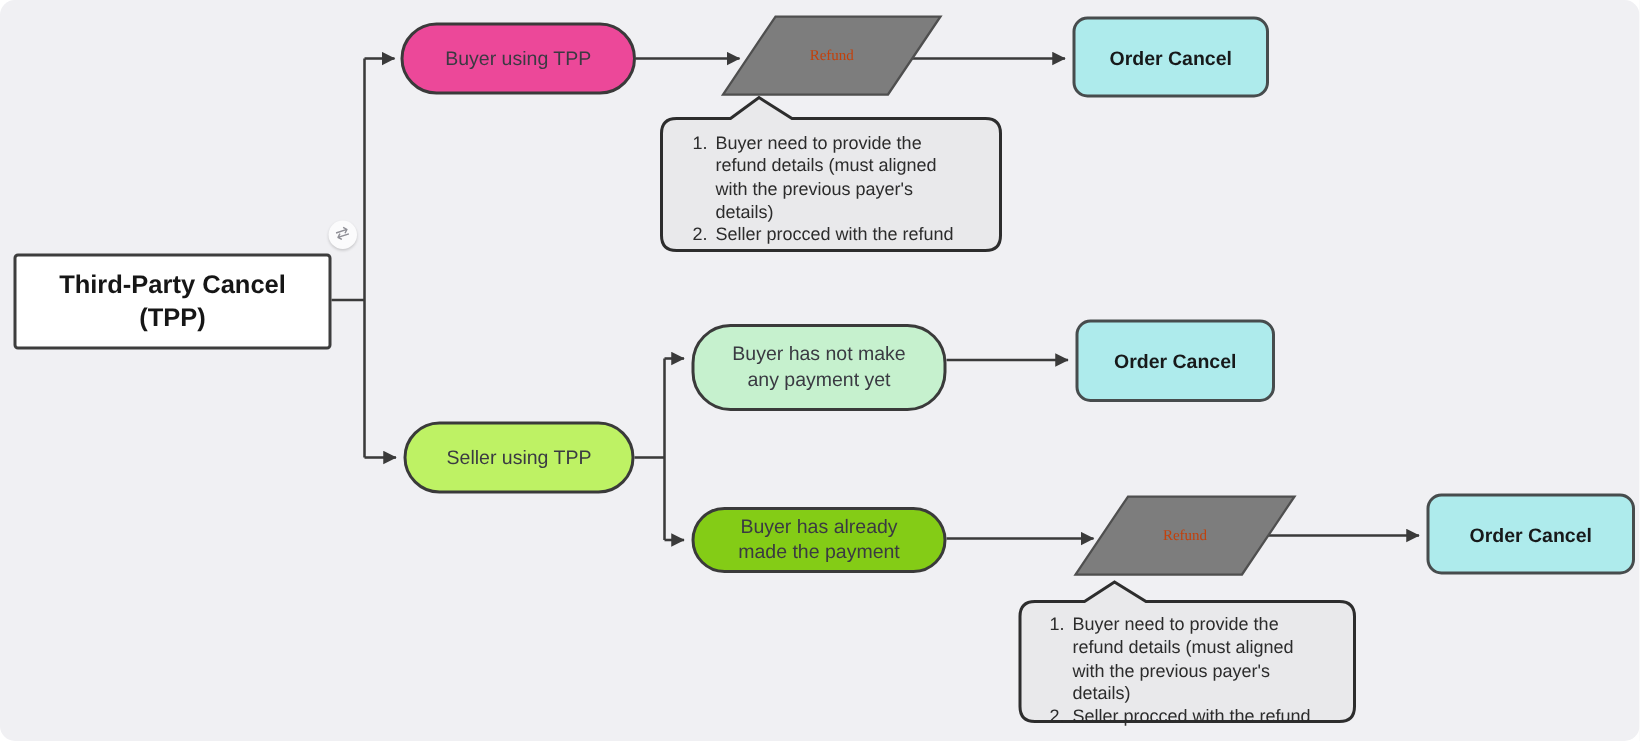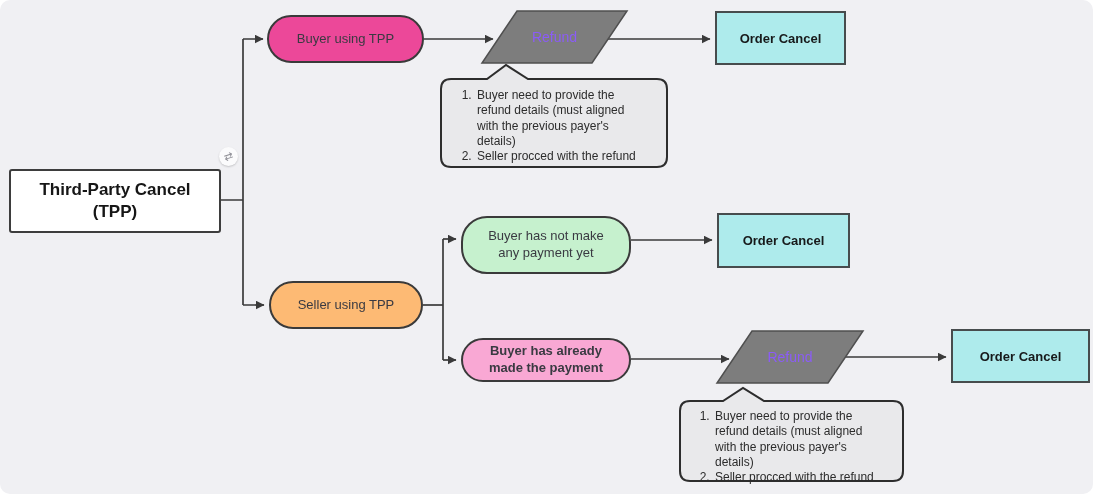--- a/index.html
+++ b/index.html
@@ -16,30 +16,30 @@
     position:absolute; box-sizing:border-box;
     display:flex; align-items:center; justify-content:center;
     text-align:center; border:2px solid #3a3a3a; color:#3a3a42;
   }
   .pill { border-radius:26px; font-size:13px; line-height:1.3; white-space:pre-line; }
   .root-box {
     background:#ffffff; border-radius:3px; font-size:17px; font-weight:700;
     color:#161616; line-height:1.3; white-space:pre-line; border-color:#3d3d3d;
   }
   .cancel-box {
-    background:#aeebec; border-radius:0; font-size:13px; font-weight:600;
+    background:#aeebec; border-radius:10px; font-size:13px; font-weight:600;
     color:#17191a; border-color:#474c4d;
   }
   .lavender { background:#ec4899; }
-  .orange   { background:#fdba74; }
+  .orange   { background:#bef264; }
   .green    { background:#c6f1ce; }
-  .pink     { background:#f9a8d4;font-weight:bold; }
+  .pink     { background:#84cc16; }
   .flabel {
     position:absolute; display:flex; align-items:center; justify-content:center;
-    color:#8b5cf6; font-size:14px; pointer-events:none;
+    color:#c2410c; font-size:10px; pointer-events:none;font-family:Liberation Serif, serif;
   }
   .note-text { position:absolute; font-size:12px; color:#2c2c2c; line-height:1.28; }
   .note-text ol { margin:0; padding-left:20px; }
   .note-text li { white-space:pre-line; padding-left:2px; margin:0; }
   .badge {
     position:absolute; width:19px; height:19px; border-radius:50%;
     background:#fbfbfc; box-shadow:0 1px 2px rgba(0,0,0,0.18);
     display:flex; align-items:center; justify-content:center;
     color:#8f8f96; font-size:11px; line-height:1;
   }

